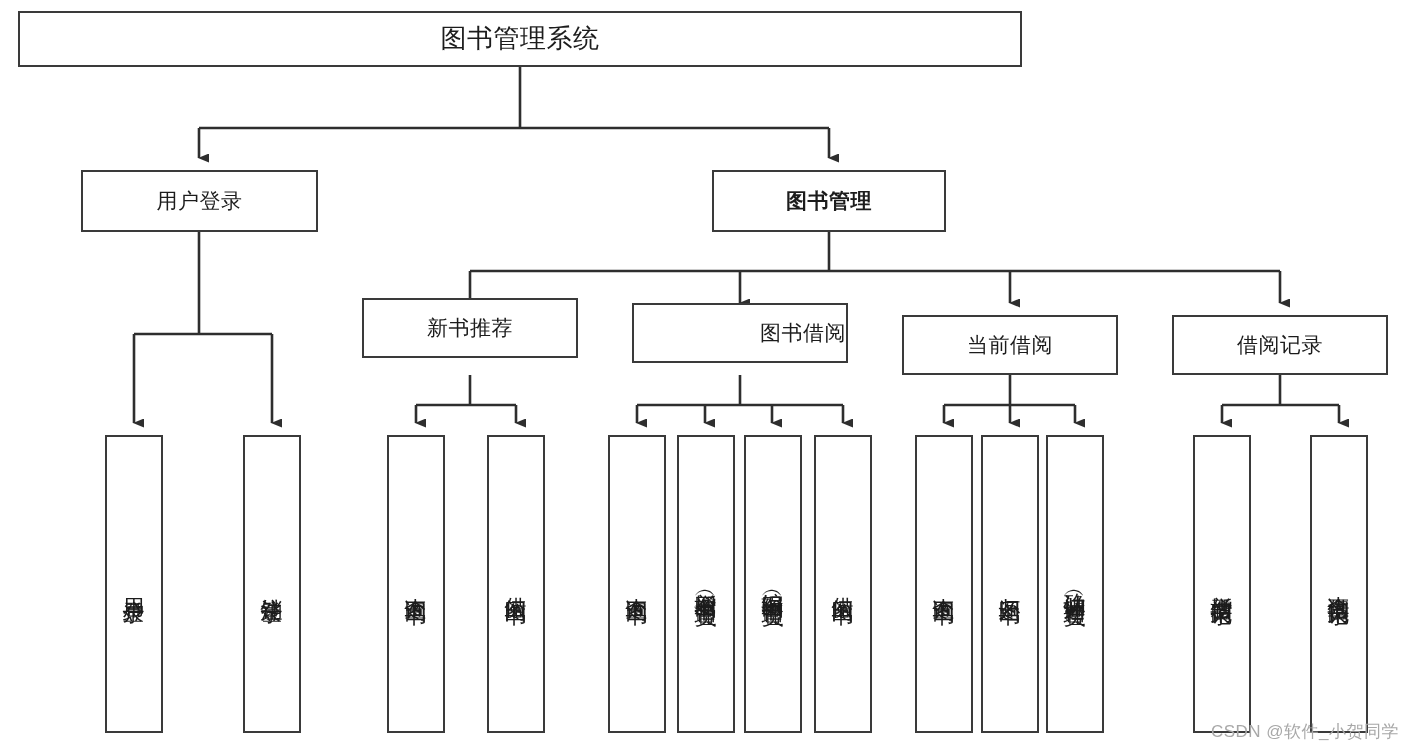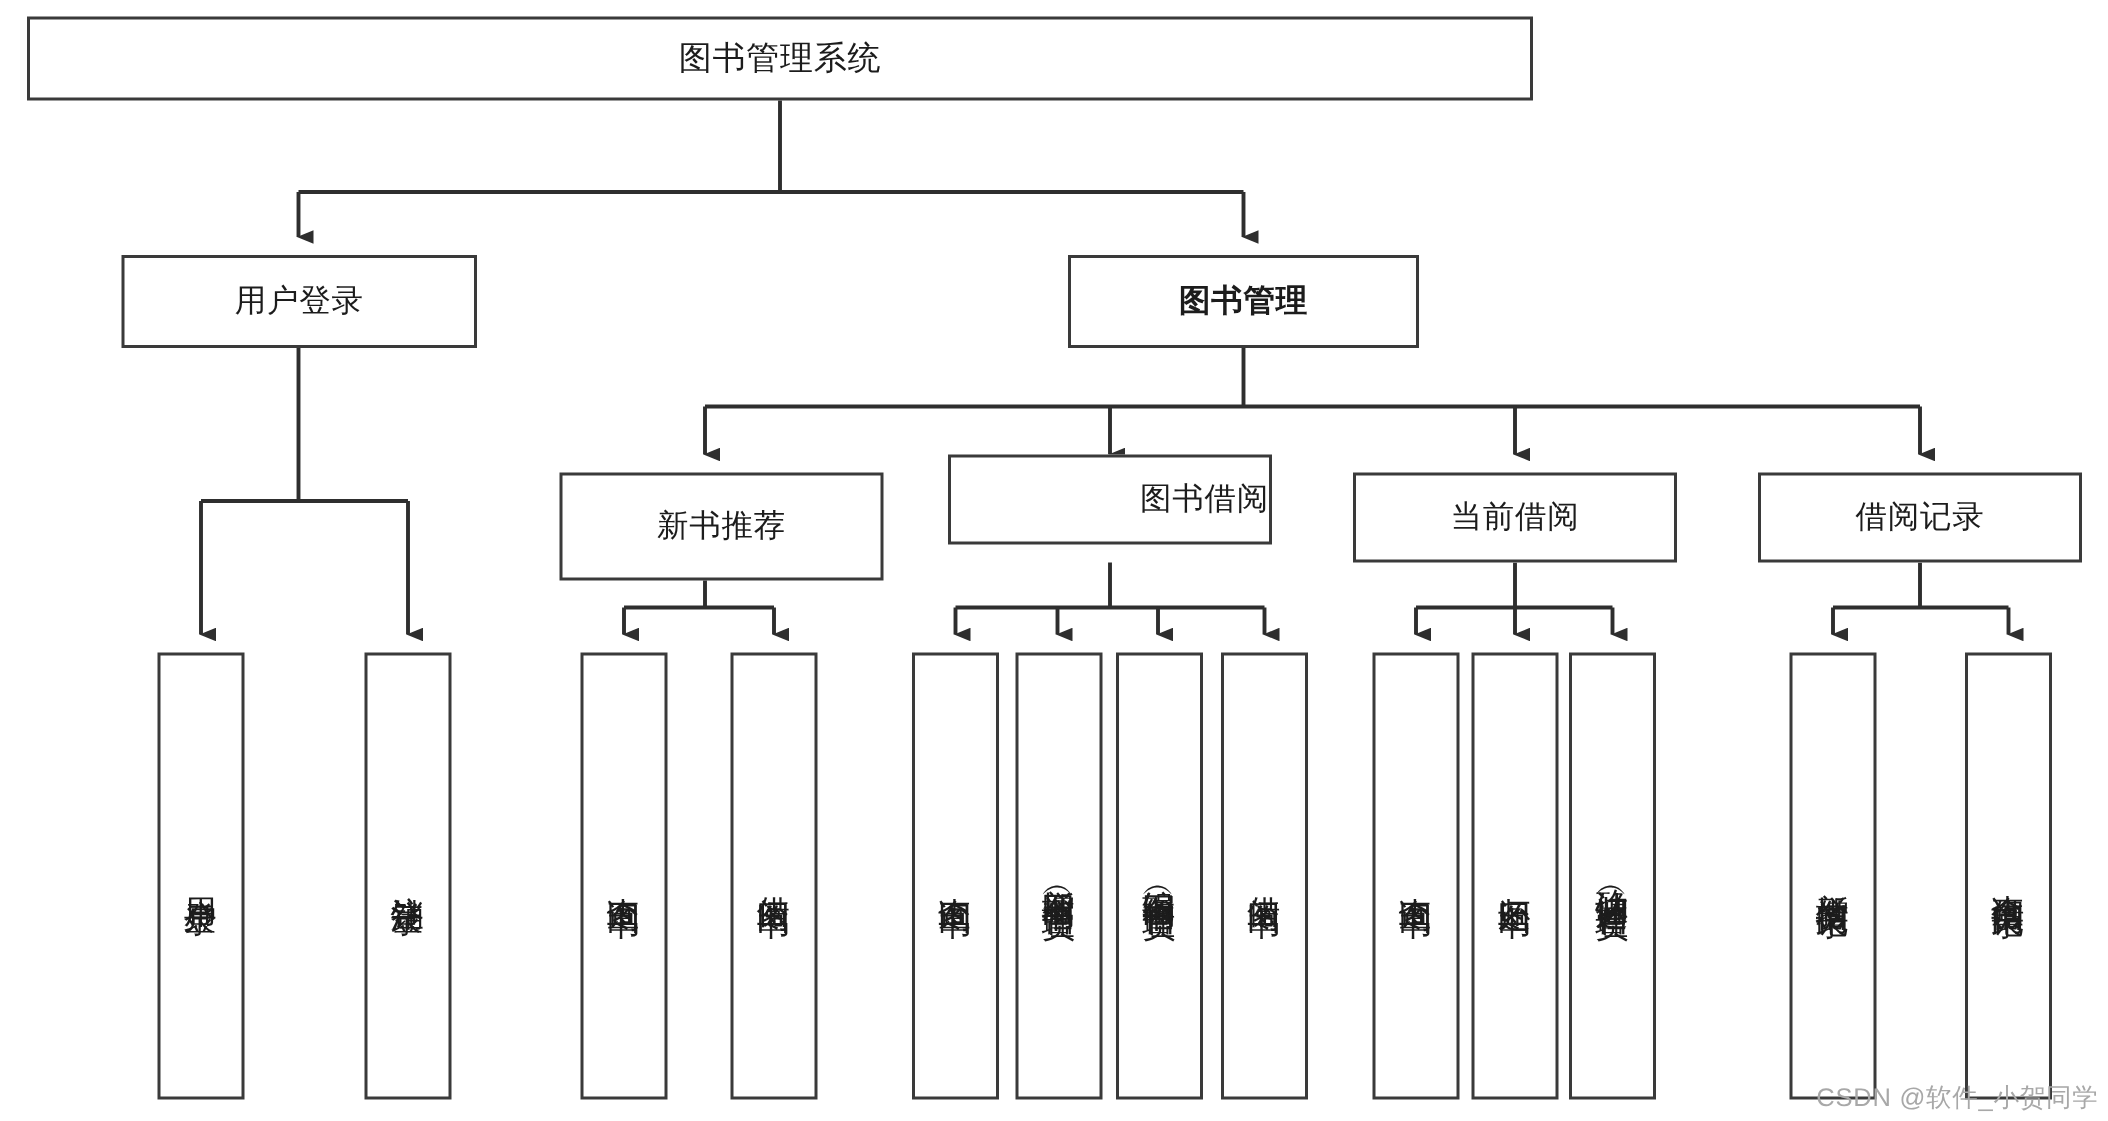--- a/index.html
+++ b/index.html
@@ -3,21 +3,21 @@
 <meta charset="utf-8">
 <style>
   html,body{margin:0;padding:0;background:#ffffff;}
   body{width:1405px;height:747px;overflow:hidden;
        font-family:"Liberation Sans","DejaVu Sans",sans-serif;color:#1a1a1a;}
   #stage{position:relative;width:1405px;height:747px;}
   svg.lines{position:absolute;left:0;top:0;width:1405px;height:747px;pointer-events:none;}
   .node{position:absolute;box-sizing:border-box;background:#fff;
         border:2.5px solid #3a3a3a;display:flex;align-items:center;justify-content:center;}
   .node .lbl{font-size:21px;line-height:1.15;letter-spacing:.5px;color:#1c1c1c;white-space:nowrap;}
-  .root .lbl{font-size:22px;}
+  .root .lbl{font-size:26px;}
   .leaf{border-width:2.5px;}
   .leaf .lbl{writing-mode:vertical-rl;text-orientation:upright;
              font-size:22px;line-height:1.32;letter-spacing:2px;white-space:nowrap;}
   .wm{position:absolute;right:6px;bottom:4px;font-size:17px;color:#a8a8a8;
       letter-spacing:.5px;white-space:nowrap;text-align:right;}
 </style>
 </head>
 <body>
 
 <div id="stage">
@@ -76,21 +76,21 @@
     <span class="lbl">图书管理系统</span>
   </div>
 
   <div class="node" style="left:81px;top:170px;width:237px;height:62px;">
     <span class="lbl">用户登录</span>
   </div>
   <div class="node" style="left:712px;top:170px;width:234px;height:62px;font-weight:bold;">
     <span class="lbl">图书管理</span>
   </div>
 
-  <div class="node" style="left:362px;top:315px;width:216px;height:72px;margin-left:11px;">
+  <div class="node" style="left:362px;top:298px;width:216px;height:60px;">
     <span class="lbl">新书推荐</span>
   </div>
   <div class="node" style="left:632px;top:303px;width:216px;height:60px;justify-content:flex-end;">
     <span class="lbl">图书借阅</span>
   </div>
   <div class="node" style="left:1172px;top:315px;width:216px;height:60px;">
     <span class="lbl">借阅记录</span>
   </div>
   <div class="node" style="left:902px;top:315px;width:216px;height:60px;">
     <span class="lbl">当前借阅</span>

